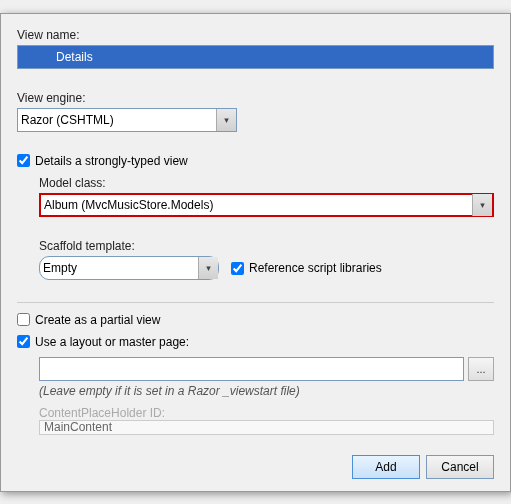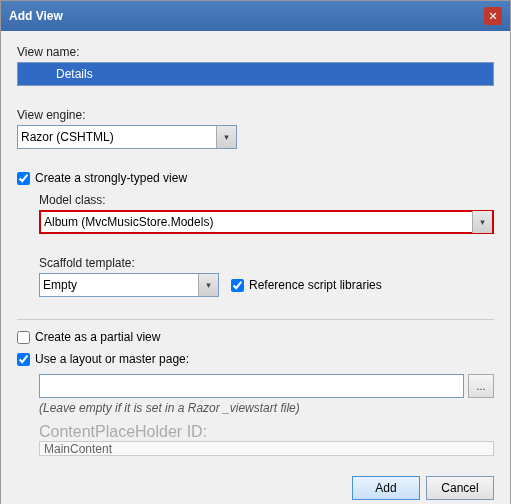--- a/index.html
+++ b/index.html
@@ -123,20 +123,21 @@
     .model-class-select .select-value {
       font-size: 12px;
     }
     .scaffold-row {
       display: flex;
       align-items: center;
       gap: 12px;
     }
     .scaffold-row .select-control {
       width: 180px;
+      border-radius: 10px;
     }
     .ref-checkbox-row {
       display: flex;
       align-items: flex-end;
       gap: 5px;
     }
     .divider {
       height: 1px;
       background: #ccc;
       margin: 10px 0;
@@ -170,21 +171,21 @@
     .hint-text {
       font-size: 12px;
       color: #555;
       margin-top: 3px;
       font-style: italic;
     }
     .sub-label {
       color: #aaa;
       margin-top: 8px;
       margin-bottom: 0;
-      font-size: 16px;
+      font-size: 12px;
     }
     .placeholder-input {
       width: 100%;
       height: 15px;
       border: 1px solid #ccc;
       background: #f8f8f8;
       padding: 2px 4px;
       font-size: 12px;
       color: #666;
     }
@@ -208,45 +209,39 @@
       background: linear-gradient(to bottom, #e8f4ff, #c8e0f8);
       border: 1px solid #4a90d9;
       color: #000;
     }
   </style>
 </head>
 <body>
 
 <div class="dialog">
 
-  <div class="title-bar">
-    <div class="title-bar-left">
-      <span>Add View</span>
-    </div>
-    <button class="close-btn">✕</button>
-  </div>
 
   <div class="content">
 
     <div class="field-group">
       <label class="field-label">View name:</label>
       <input type="text" class="text-input selected" value="Details" style="">
     </div>
 
     <div class="field-group">
       <label class="field-label">View engine:</label>
       <div class="select-control">
         <span class="select-value">Razor (CSHTML)</span>
         <div class="select-arrow">▾</div>
       </div>
     </div>
 
     <div class="checkbox-row">
       <input type="checkbox" id="stronglyTyped" checked="" style="">
-      <label for="stronglyTyped">Create a strongly-typed view</label>
+      <label for="stronglyTyped">Details a strongly-typed view</label>
     </div>
 
     <div class="section-indented">
       <div class="field-group">
         <label class="field-label">Model class:</label>
         <div class="select-control full-width model-class-select">
           <span class="select-value">Album (MvcMusicStore.Models)</span>
           <div class="select-arrow">▾</div>
         </div>
       </div>

